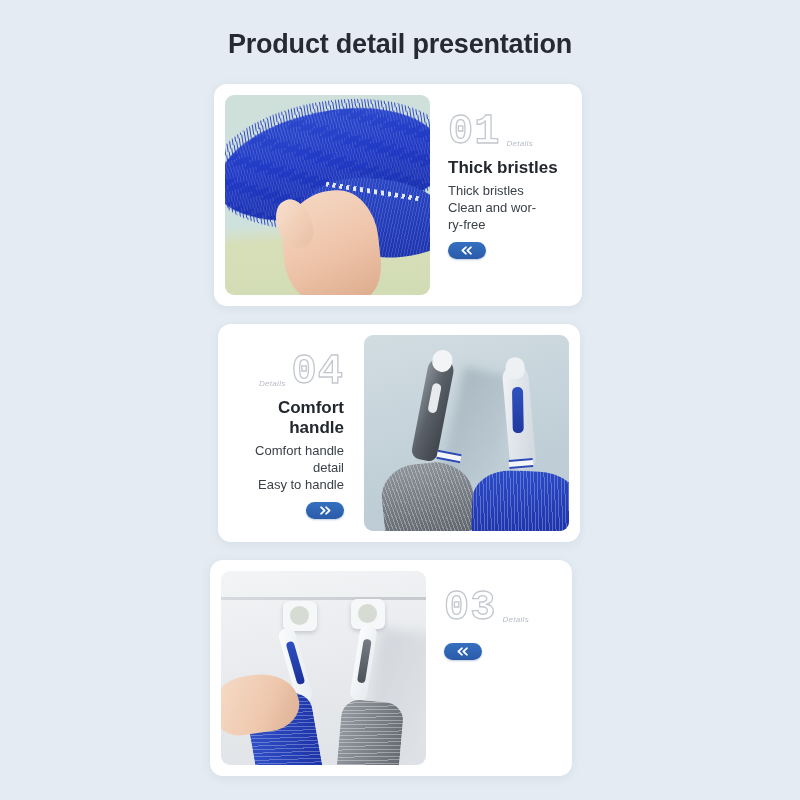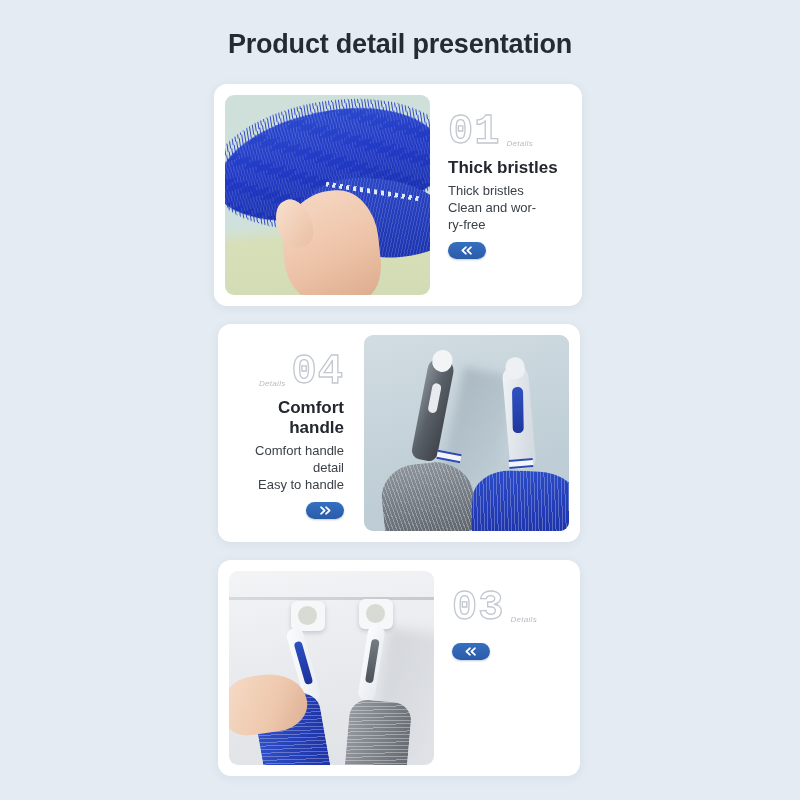--- a/index.html
+++ b/index.html
@@ -36,21 +36,21 @@
     position: absolute;
     background: #ffffff;
     border-radius: 13px;
     box-shadow: 0 2px 10px rgba(120,140,165,0.13);
     display: flex;
     overflow: hidden;
   }
 
   #card-1 { left: 214px; top: 84px;  width: 368px; height: 222px; }
   #card-2 { left: 218px; top: 324px; width: 362px; height: 218px; }
-  #card-3 { left: 218px; top: 560px; width: 362px; height: 216px; }
+  #card-3 { left: 210px; top: 560px; width: 362px; height: 216px; }
 
   .card-inner {
     display: flex;
     width: 100%;
     height: 100%;
     padding: 11px;
     gap: 12px;
   }
   .card-inner.reverse { flex-direction: row-reverse; }
 

